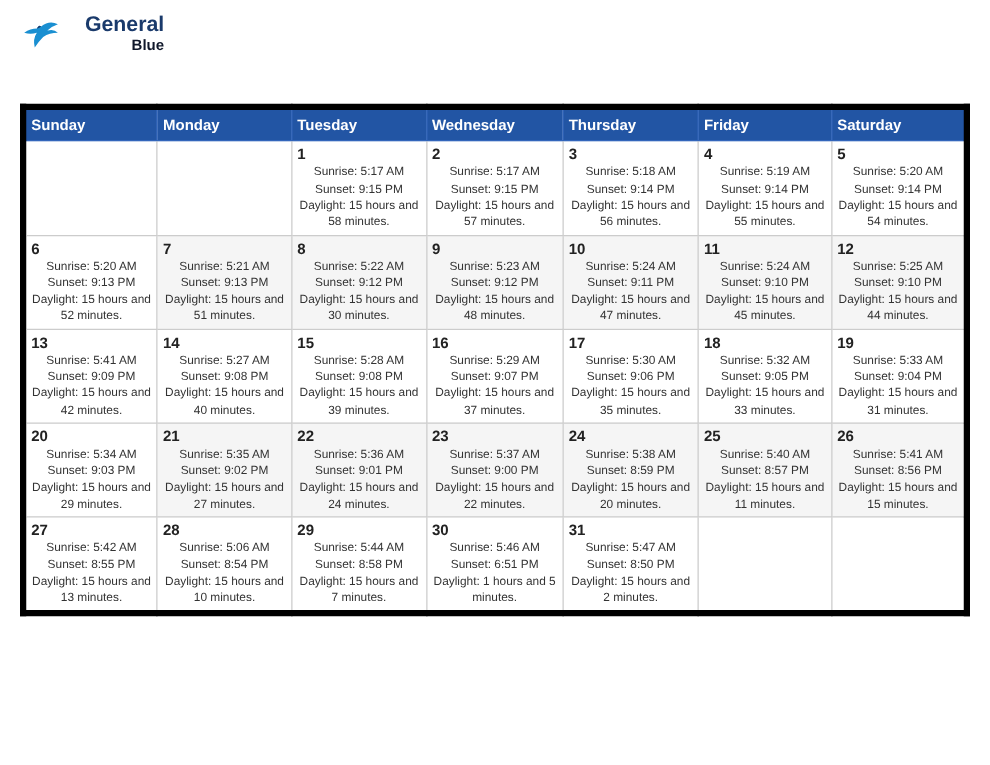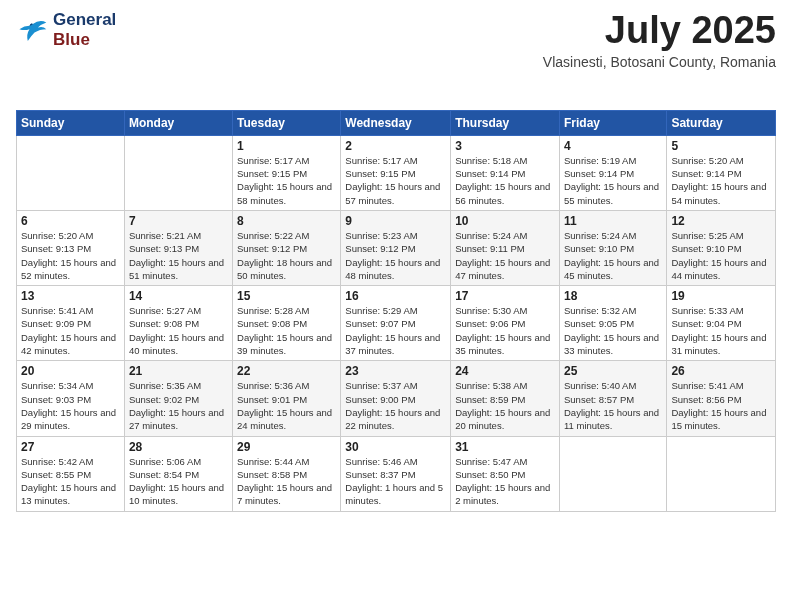--- a/index.html
+++ b/index.html
@@ -18,21 +18,21 @@
     }
     .header {
       display: flex;
       justify-content: space-between;
       align-items: flex-start;
       margin-bottom: 8px;
     }
     .logo {
       display: flex;
       align-items: center;
-      gap: 5px;
+      gap: 20px;
     }
     .logo-bird {
       width: 32px;
       height: 28px;
     }
     .title-block {
       text-align: right;
     }
     .month-title {
       font-size: 38px;
@@ -41,21 +41,21 @@
       line-height: 1.1;
     }
     .subtitle {
       font-size: 14px;
       color: #444;
       margin-top: 2px;
     }
     .calendar {
       width: 100%;
       border-collapse: collapse;
-      border: 1px solid #000000;
+      border: 5px solid #000000;
       margin-top: 40px;
     }
     .calendar th {
       background: #2255a4;
       color: #fff;
       font-size: 12px;
       font-weight: bold;
       padding: 5px 4px;
       text-align: left;
       border: 1px solid #3366bb;
@@ -80,44 +80,41 @@
       font-size: 12px;
       font-weight: bold;
       color: #222;
       display: block;
       margin-bottom: 1px;
     }
     .day-info {
       font-size: 9.5px;
       color: #333;
       line-height: 1.4;
+      text-align: center;
     }
     .empty-cell {
       background: #fff !important;
     }
   </style>
 </head>
 <body>
 
 <div class="page">
   <div class="header">
     <div class="logo">
       <svg class="logo-bird" viewBox="0 0 38 30" xmlns="http://www.w3.org/2000/svg">
 
         <path d="M20,8 Q28,2 36,6 Q30,8 26,12 Q32,10 36,14 Q28,14 22,18 Q18,22 14,28 Q12,20 16,14 Q10,16 4,14 Q10,10 16,10 Q18,6 20,8Z" fill="#1a8fd1"></path>
         <path d="M20,8 Q18,6 16,10 Q18,10 20,8Z" fill="#1a3a6b"></path>
       </svg>
       <div>
         <div style="font-size:17px;font-weight:bold;color:#1a3a6b;line-height:1.15;">General</div>
-        <div style="font-size:17px;font-weight:bold;color:#7f1d1d;line-height:1.15;">Blue</div>
+        <div style="font-size:12px;font-weight:bold;color:#0f172a;line-height:1.15;text-align:right;">Blue</div>
       </div>
-    </div>
-    <div class="title-block">
-      <div class="month-title">July 2025</div>
-      <div class="subtitle">Vlasinesti, Botosani County, Romania</div>
     </div>
   </div>
 
   <table class="calendar">
     <thead>
       <tr>
       <th>Sunday</th>
           <th>Monday</th>
           <th>Tuesday</th>
           <th>Wednesday</th>
@@ -186,21 +183,21 @@
           <span>Sunrise: 5:21 AM</span><br>
           <span>Sunset: 9:13 PM</span><br>
           <span>Daylight: 15 hours and 51 minutes.</span>
         </div>
           </td>
           <td>
             <span class="day-num">8</span>
         <div class="day-info">
           <span>Sunrise: 5:22 AM</span><br>
           <span>Sunset: 9:12 PM</span><br>
-          <span>Daylight: 18 hours and 50 minutes.</span>
+          <span>Daylight: 15 hours and 30 minutes.</span>
         </div>
           </td>
           <td>
             <span class="day-num">9</span>
         <div class="day-info">
           <span>Sunrise: 5:23 AM</span><br>
           <span>Sunset: 9:12 PM</span><br>
           <span>Daylight: 15 hours and 48 minutes.</span>
         </div>
           </td>
@@ -367,21 +364,21 @@
         <div class="day-info">
           <span>Sunrise: 5:44 AM</span><br>
           <span>Sunset: 8:58 PM</span><br>
           <span>Daylight: 15 hours and 7 minutes.</span>
         </div>
           </td>
           <td>
             <span class="day-num">30</span>
         <div class="day-info">
           <span>Sunrise: 5:46 AM</span><br>
-          <span>Sunset: 8:37 PM</span><br>
+          <span>Sunset: 6:51 PM</span><br>
           <span>Daylight: 1 hours and 5 minutes.</span>
         </div>
           </td>
           <td>
             <span class="day-num">31</span>
         <div class="day-info">
           <span>Sunrise: 5:47 AM</span><br>
           <span>Sunset: 8:50 PM</span><br>
           <span>Daylight: 15 hours and 2 minutes.</span>
         </div>

